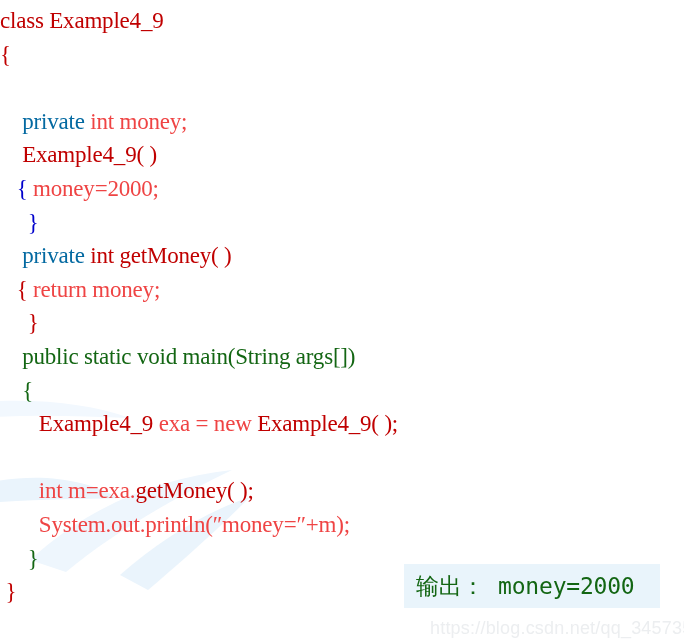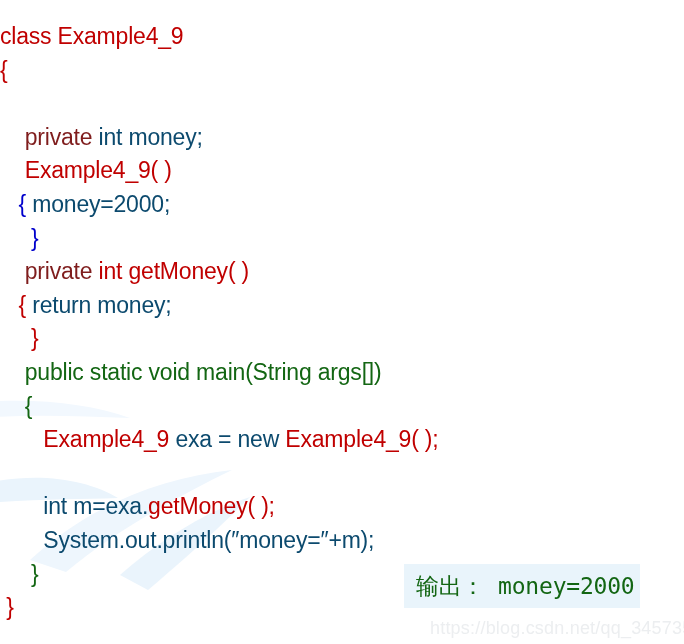--- a/index.html
+++ b/index.html
@@ -21,46 +21,46 @@
     position: absolute;
     left: 0; top: 0;
     width: 684px; height: 644px;
     pointer-events: none;
     z-index: 0;
   }
 
   #code-block {
     position: absolute;
     left: 0;
-    top: 20px;
+    top: 4px;
     z-index: 2;
-    font-family: Liberation Sans, sans-serif;
+    font-family: Liberation Serif, serif;
     font-size: 23px;
     line-height: 33.6px;
     white-space: pre;
     letter-spacing: -0.2px;
   }
 
   .code-line {
     white-space: pre;
     height: 33.6px;
   }
 
   
   .c-red      { color: #c00000; }
-  .c-magenta  { color: #7f1d1d; }
-  .c-blue     { color: #0c4a6e; }
+  .c-magenta  { color: #0369a1; }
+  .c-blue     { color: #ef4444; }
   .c-green    { color: #136613; margin-top: 32px; }
   .c-brace-b  { color: #0000cc; }
 
   #output-box {
     position: absolute;
     left: 404px;
     top: 564px;
-    width: 236px;
+    width: 256px;
     height: 44px;
     background: #e9f4fb;
     z-index: 3;
     display: flex;
     align-items: center;
   }
   #output-text {
     margin-left: 12px;
     color: #136613;
     font-family: "DejaVu Sans Mono", "Liberation Mono", monospace;

